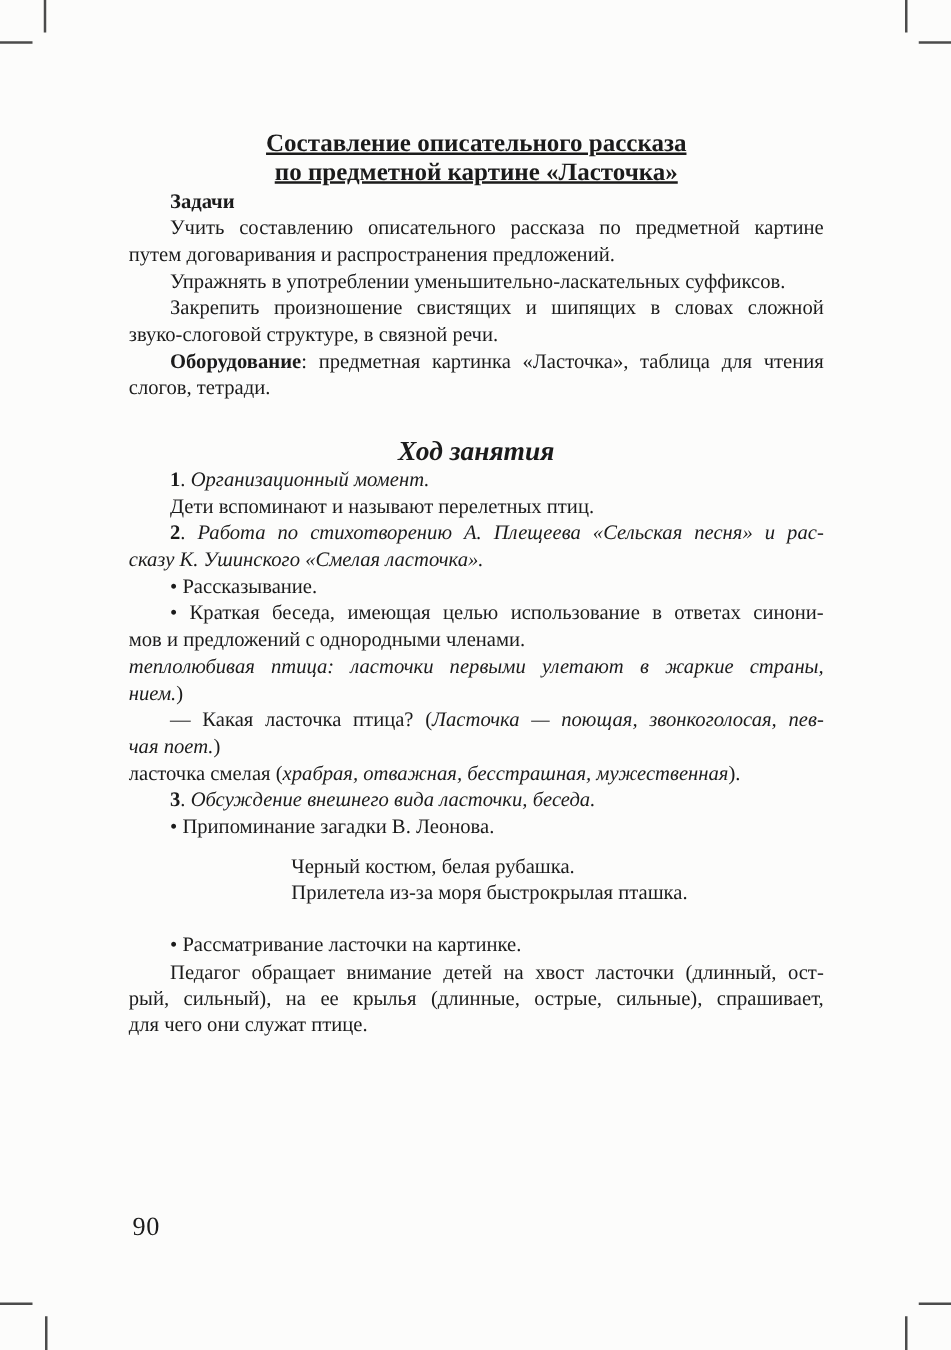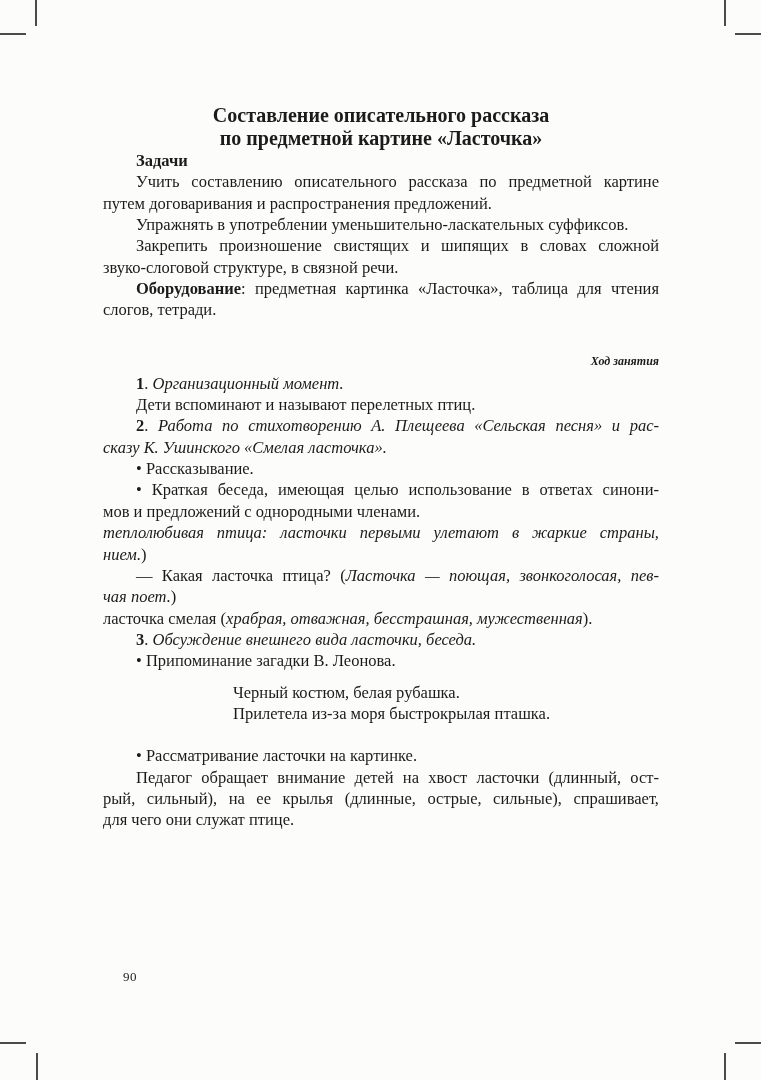--- a/index.html
+++ b/index.html
@@ -41,43 +41,43 @@
   .run-b { font-weight: bold; }
   .run-i { font-style: italic; }
   .run-bi { font-weight: bold; font-style: italic; }
   
   .title { margin-bottom: 0; }
   .title .line {
     line-height: 23px;
     text-align: center;
     font-weight: bold;
     font-size: 20px;
+    text-decoration: underline;
   }
   
   .hod {
     margin-top: 29px;
     margin-bottom: 1px;
   }
   .hod .line {
-    text-align: right;
+    text-align: center;
     line-height: 22px;
-    font-size: 12px;
+    font-size: 22px;
   }
   
   .verse {
     margin: 10px 0 21px 0;
     padding-left: 130px;
   }
   .page-number {
     position: absolute;
     left: 106px;
     top: 969px;
-    font-size: 13px;
+    font-size: 21px;
     letter-spacing: 0.5px;
-    margin-left: 17px;
   }
 </style>
 </head>
 <body>
 
 <div class="page">
 
   <div class="crop-mark" style="left:35px; top:0; width:2px; height:26px;"></div>
   <div class="crop-mark" style="left:0; top:33px; width:26px; height:2px;"></div>
   <div class="crop-mark" style="left:724px; top:0; width:2px; height:26px;"></div>

